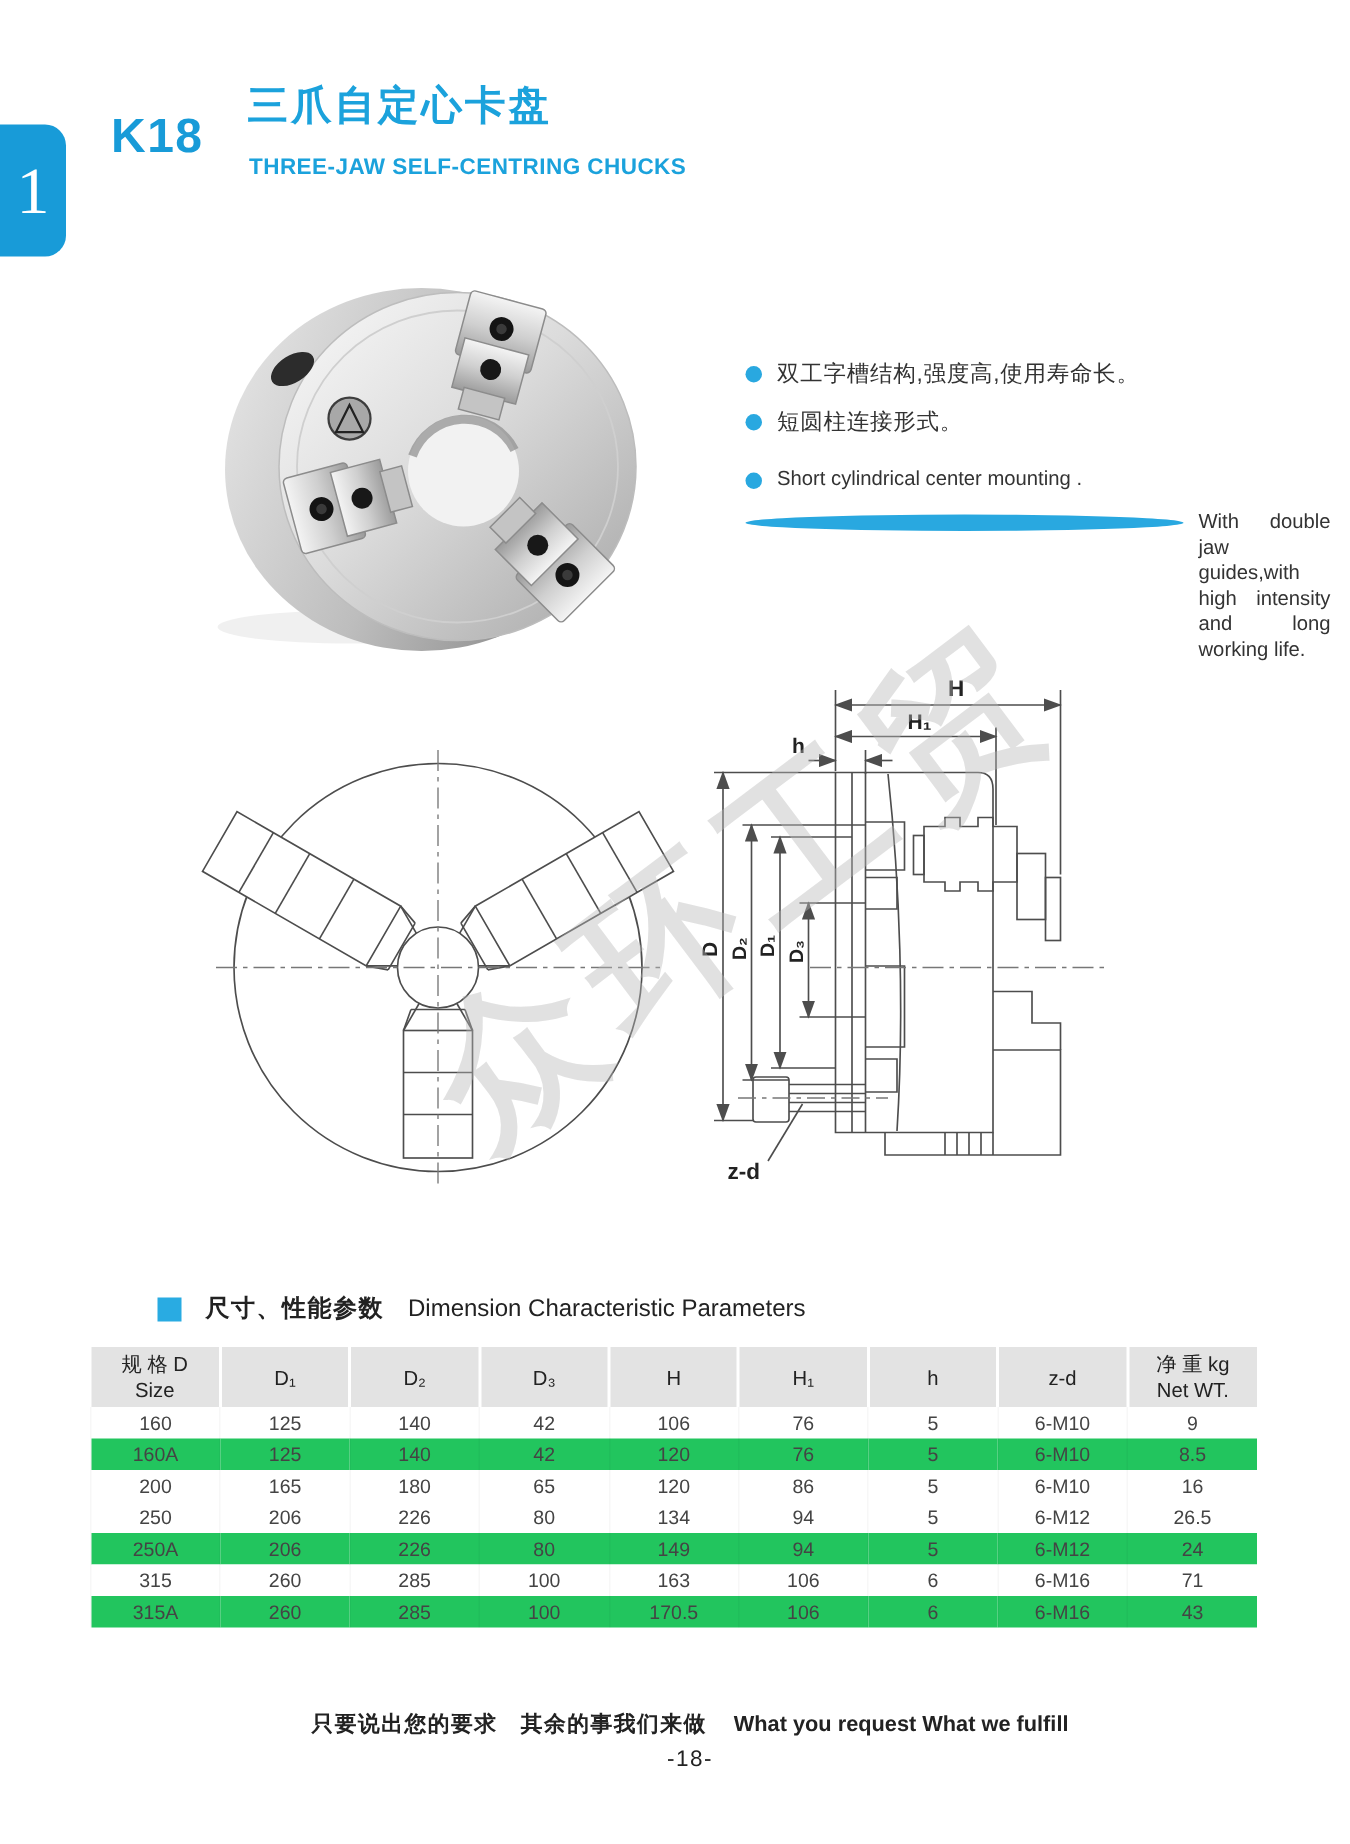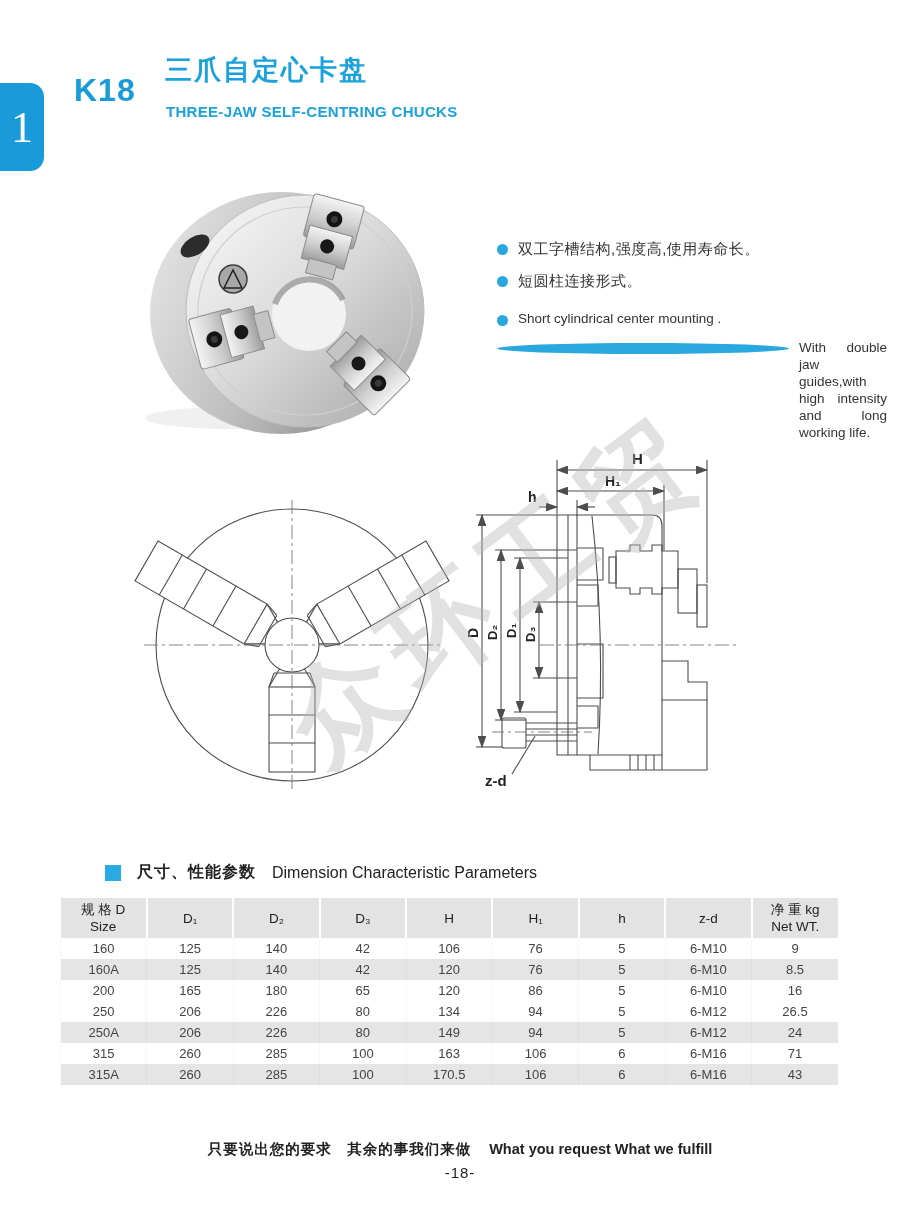--- a/index.html
+++ b/index.html
@@ -70,21 +70,21 @@
     height:40px;text-align:center;vertical-align:middle;line-height:17px;
     border-left:2px solid #fff;padding:0;
   }
   .spec-table th:first-child{border-left:none;}
   .spec-table td{
     font-size:13px;color:#444;text-align:center;height:21px;padding:0;
     border-left:1px solid rgba(0,0,0,0.03);
   }
   .spec-table tr.alt td{background:#ececec;}
   .spec-table tr td{background:#fff;}
-  .spec-table tr.alt td{background:#e5e5e5;}
+  .spec-table tr.alt td{background:#22c55e;}
   
   .footer-slogan{
     position:absolute;left:0;top:1140px;width:920px;text-align:center;font-size:14.5px;
   }
   .footer-slogan .zh{font-weight:bold;color:#222;letter-spacing:1px;}
   .footer-slogan .en{color:#222;margin-left:14px;font-weight:bold;margin-top:36px;}
   .page-number{
     position:absolute;left:0;top:1164px;width:920px;text-align:center;
     font-size:15px;color:#222;letter-spacing:1px;
   }

